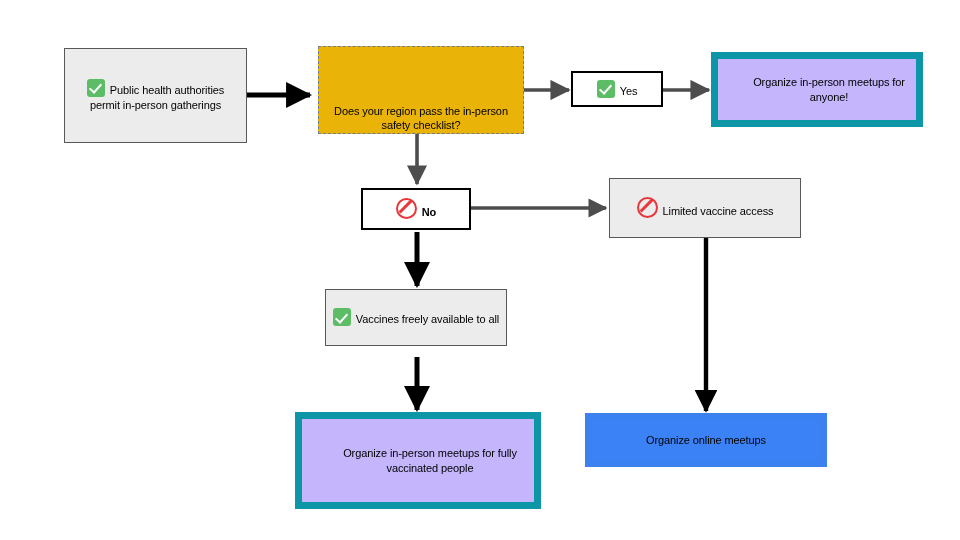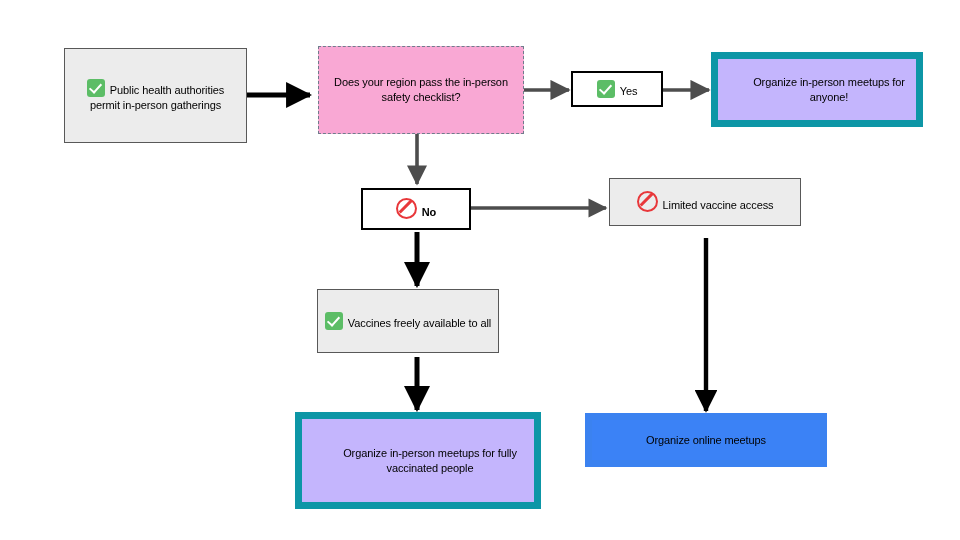--- a/index.html
+++ b/index.html
@@ -40,22 +40,23 @@
     background: #ececec;
     border: 1.6px solid #585858;
   }
   
   .box-white {
     background: #ffffff;
     border: 2px solid #000000;
   }
   
   .box-dashed {
-    background: #f9a8d4;
+    background: #eab308;
     border: 1.5px dashed #6f7d8c;
+    align-items: flex-end;
   }
   
   .box-teal {
     background: #c4b5fd;
     border: 7px solid #0d96a6;
     padding-left: 24px;
   }
   
   .box-blue {
     background: #3b82f6;
@@ -172,25 +173,25 @@
   </div>
 
   <div class="node box-white" style="left:571px; top:71px; width:92px; height:36px;">
     <span class="txt"><span class="emoji ico-check"></span><span>Yes</span></span>
   </div>
 
   <div class="node box-white" style="left:361px; top:188px; width:110px; height:42px;font-weight:bold;">
     <span class="txt"><span class="emoji ico-no"></span><span>No</span></span>
   </div>
 
-  <div class="node box-grey" style="left:609px; top:178px; width:192px; height:48px;">
+  <div class="node box-grey" style="left:609px; top:178px; width:192px; height:60px;">
     <span class="txt"><span class="emoji ico-no"></span><span>Limited vaccine access</span></span>
   </div>
 
-  <div class="node box-grey" style="left:317px; top:289px; width:182px; height:64px;">
+  <div class="node box-grey" style="left:325px; top:289px; width:182px; height:57px;">
     <span class="txt"><span class="emoji ico-check"></span><span>Vaccines freely available to all</span></span>
   </div>
 
   <div class="node box-teal" style="left:711px; top:52px; width:212px; height:75px;">
     <span class="txt">Organize in-person meetups for anyone!</span>
   </div>
 
   <div class="node box-teal" style="left:295px; top:412px; width:246px; height:97px;text-align:center;">
     <span class="txt">Organize in-person meetups for fully vaccinated people</span>
   </div>

